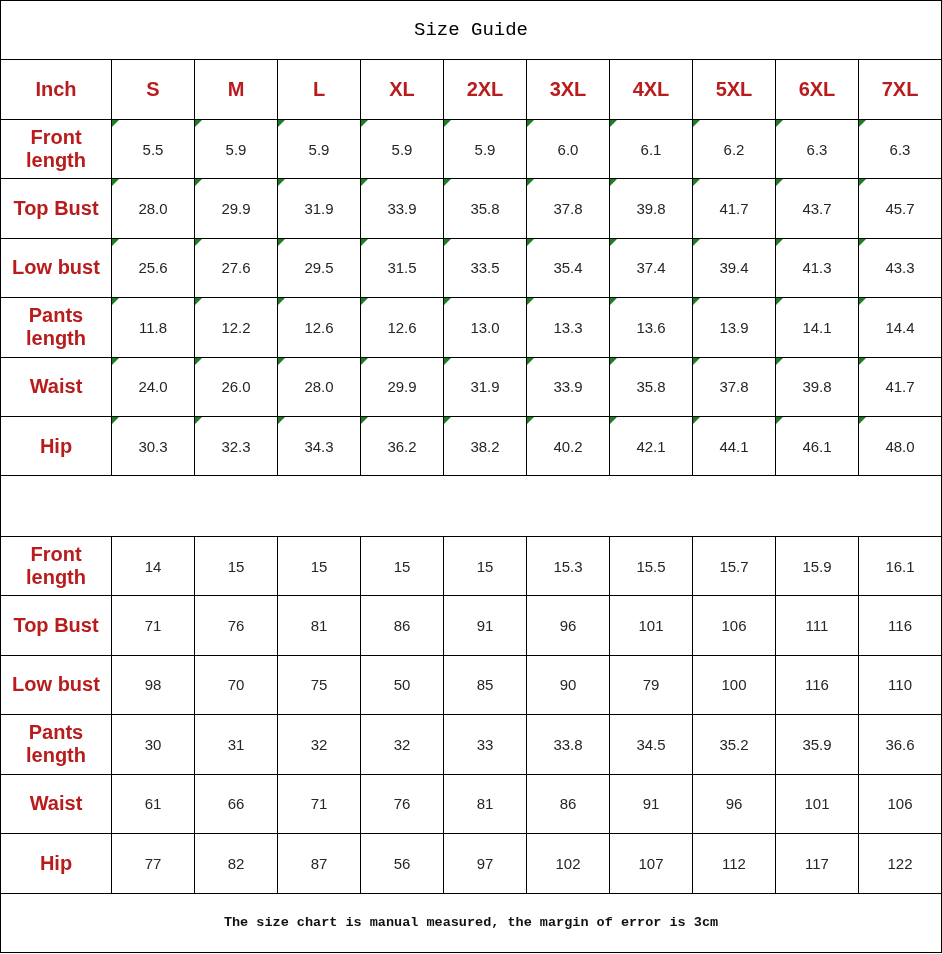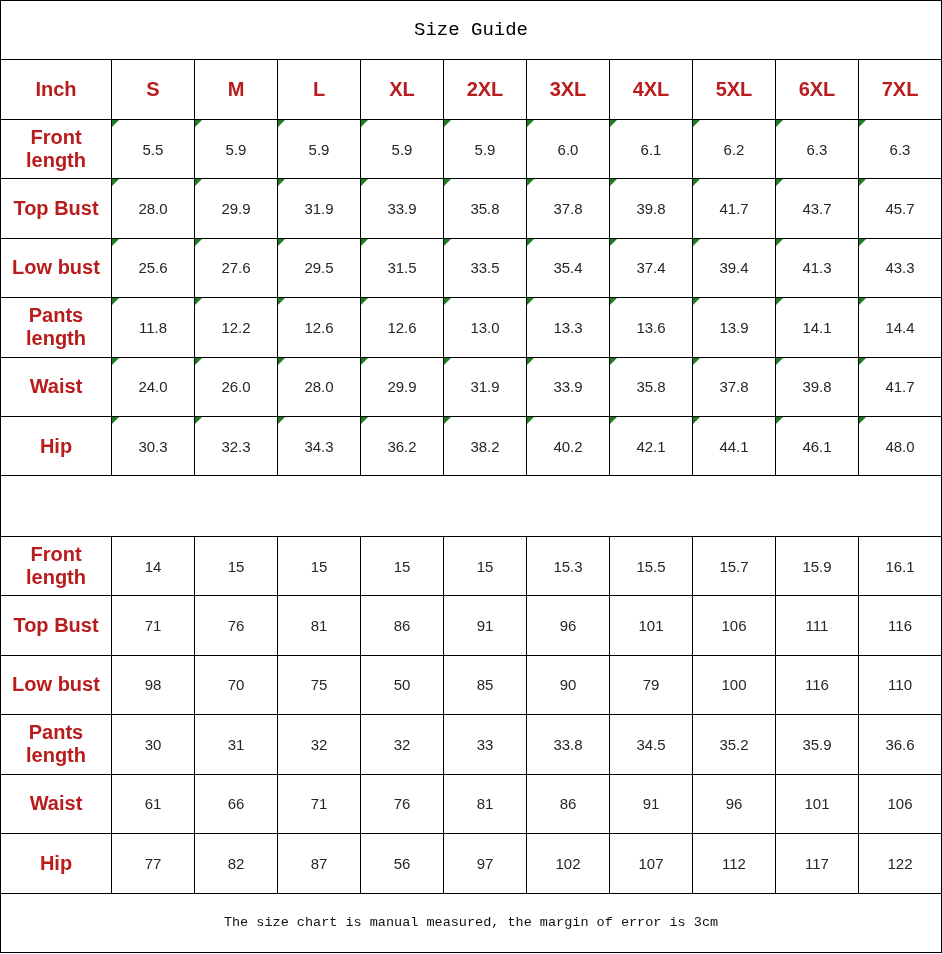--- a/index.html
+++ b/index.html
@@ -30,21 +30,21 @@
   .title-cell {
     font-family: "Liberation Mono", monospace;
     font-size: 19px;
     font-weight: normal;
     color: #000000;
     letter-spacing: 0px;
   }
   .footer-cell {
     font-family: "Liberation Mono", monospace;
     font-size: 13.5px;
-    font-weight: normal;
+    font-weight: bold;
     color: #111111;
   }
   th.unit-header-cell, th.size-column-header, th.row-label {
     font-size: 20px;
     font-weight: bold;
     color: #b91c1c;
   }
   td.value-cell {
     font-size: 15px;
     font-weight: normal;

